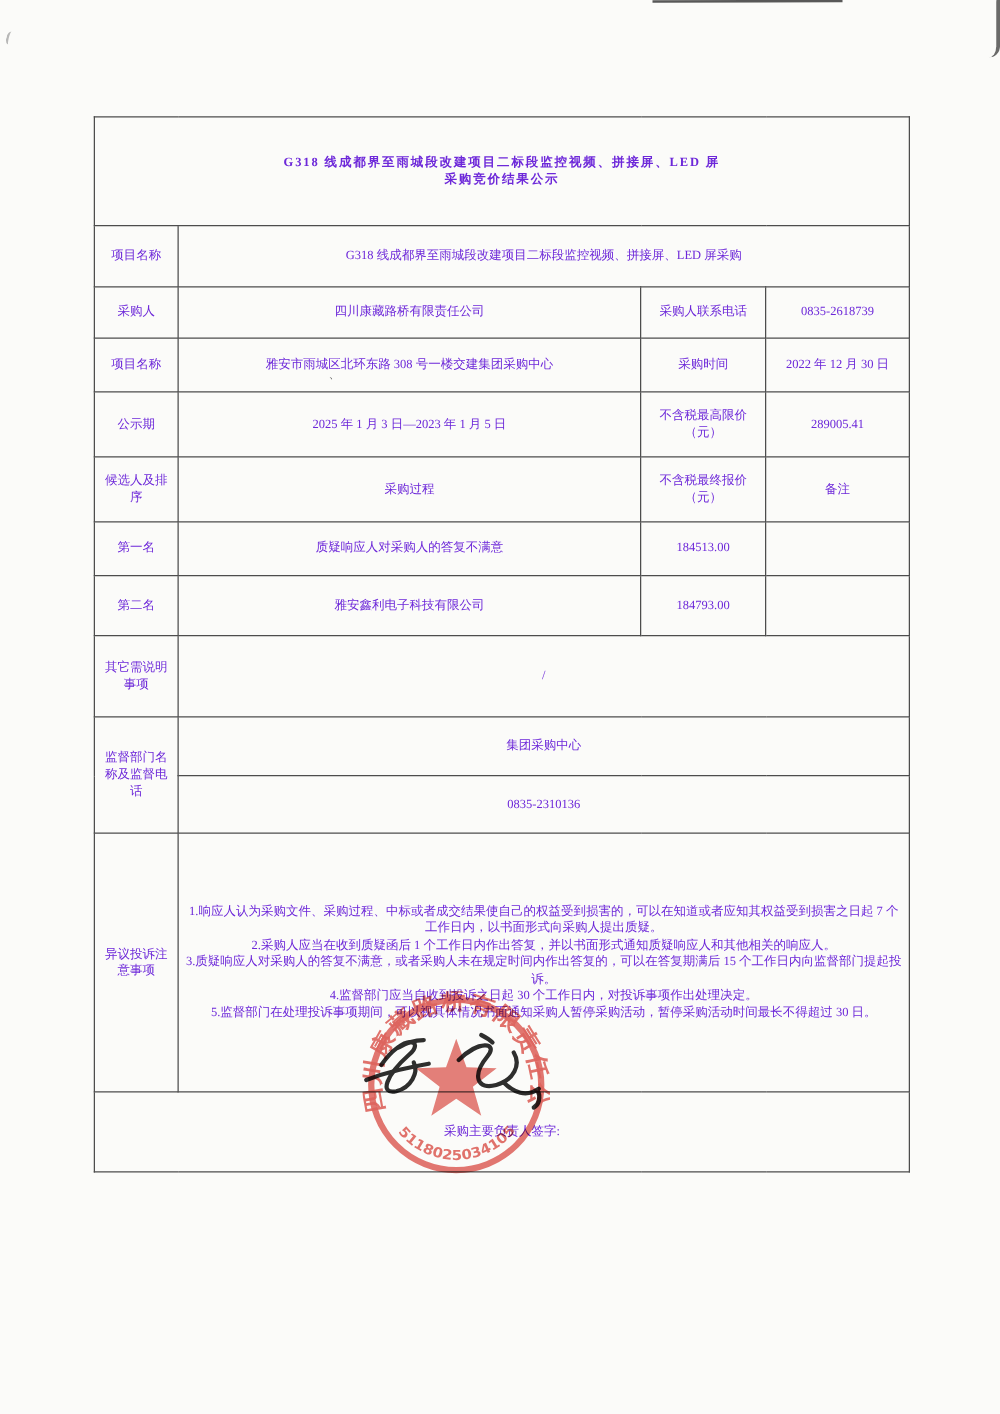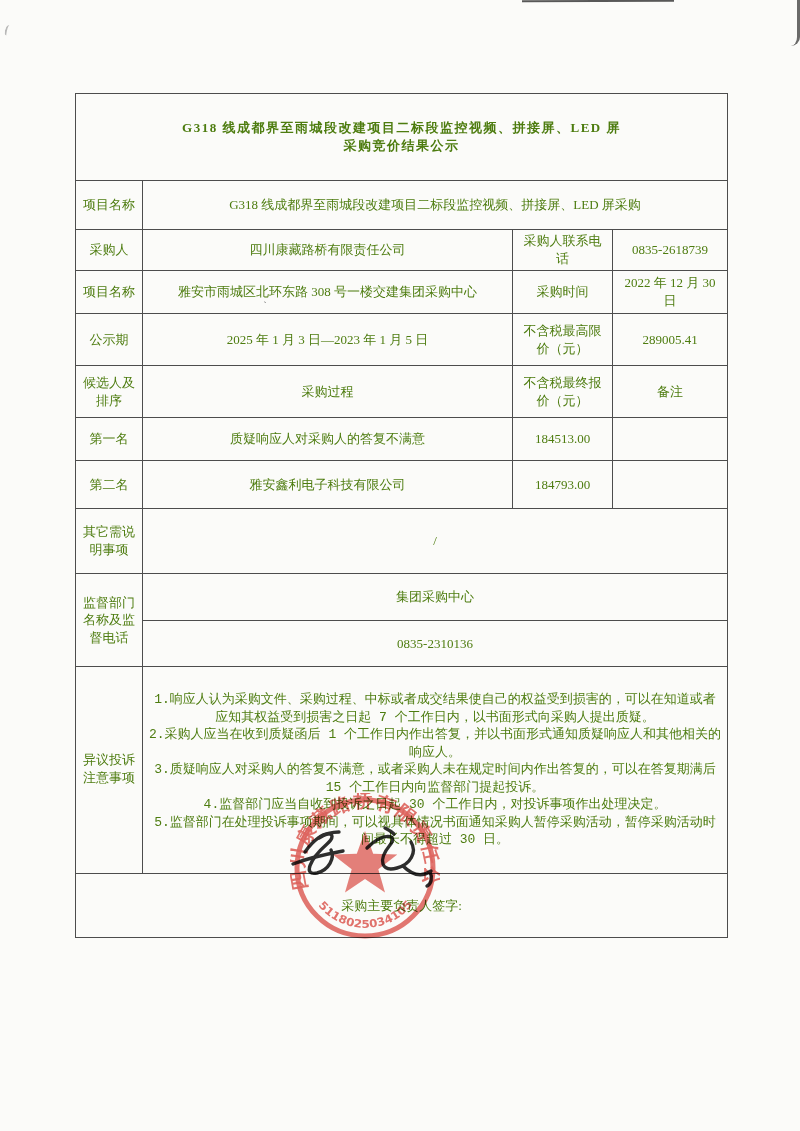--- a/index.html
+++ b/index.html
@@ -34,46 +34,46 @@
   table.doc{
     position:absolute;left:75px;top:93px;
     width:652px;
     border-collapse:collapse;
     table-layout:fixed;
     background:transparent;
   }
   table.doc td{
     border:1px solid #4d4d4d;
     padding:2px 5px;
-    font-size:13px;
+    font-size:10px;
     line-height:1.35;
     text-align:center;
     vertical-align:middle;
     word-break:break-word;
-    color:#4d7c0f;
+    color:#6d28d9;
   }
   td.title-cell{
     height:82px;
     font-size:21.5px;
     font-weight:600;
     letter-spacing:1.5px;
     line-height:40px;
     color:#1f1f1f;
   }
   .row-project td{height:44px;}
   .row-purchaser td{height:36px;}
   .row-location td{height:38px;}
   .row-publicity td{height:47px;}
   .row-candidates-header td{height:47px;}
   .row-first td{height:38px;}
   .row-second td{height:43px;}
   .row-other td{height:60px;}
   .row-supervision-a td{height:42px;}
   .row-supervision-b td{height:41px;}
-  .row-complaints td{height:202px;font-family:Liberation Mono, monospace;}
+  .row-complaints td{height:202px;}
   .row-signature td{height:59px;}
 
   td.label-col{padding:2px 4px;}
   td.complaints-text{
     text-align:left;
     vertical-align:top;
     padding:4px 8px 2px 8px;
     line-height:22.4px;
     font-size:15px;
   }

